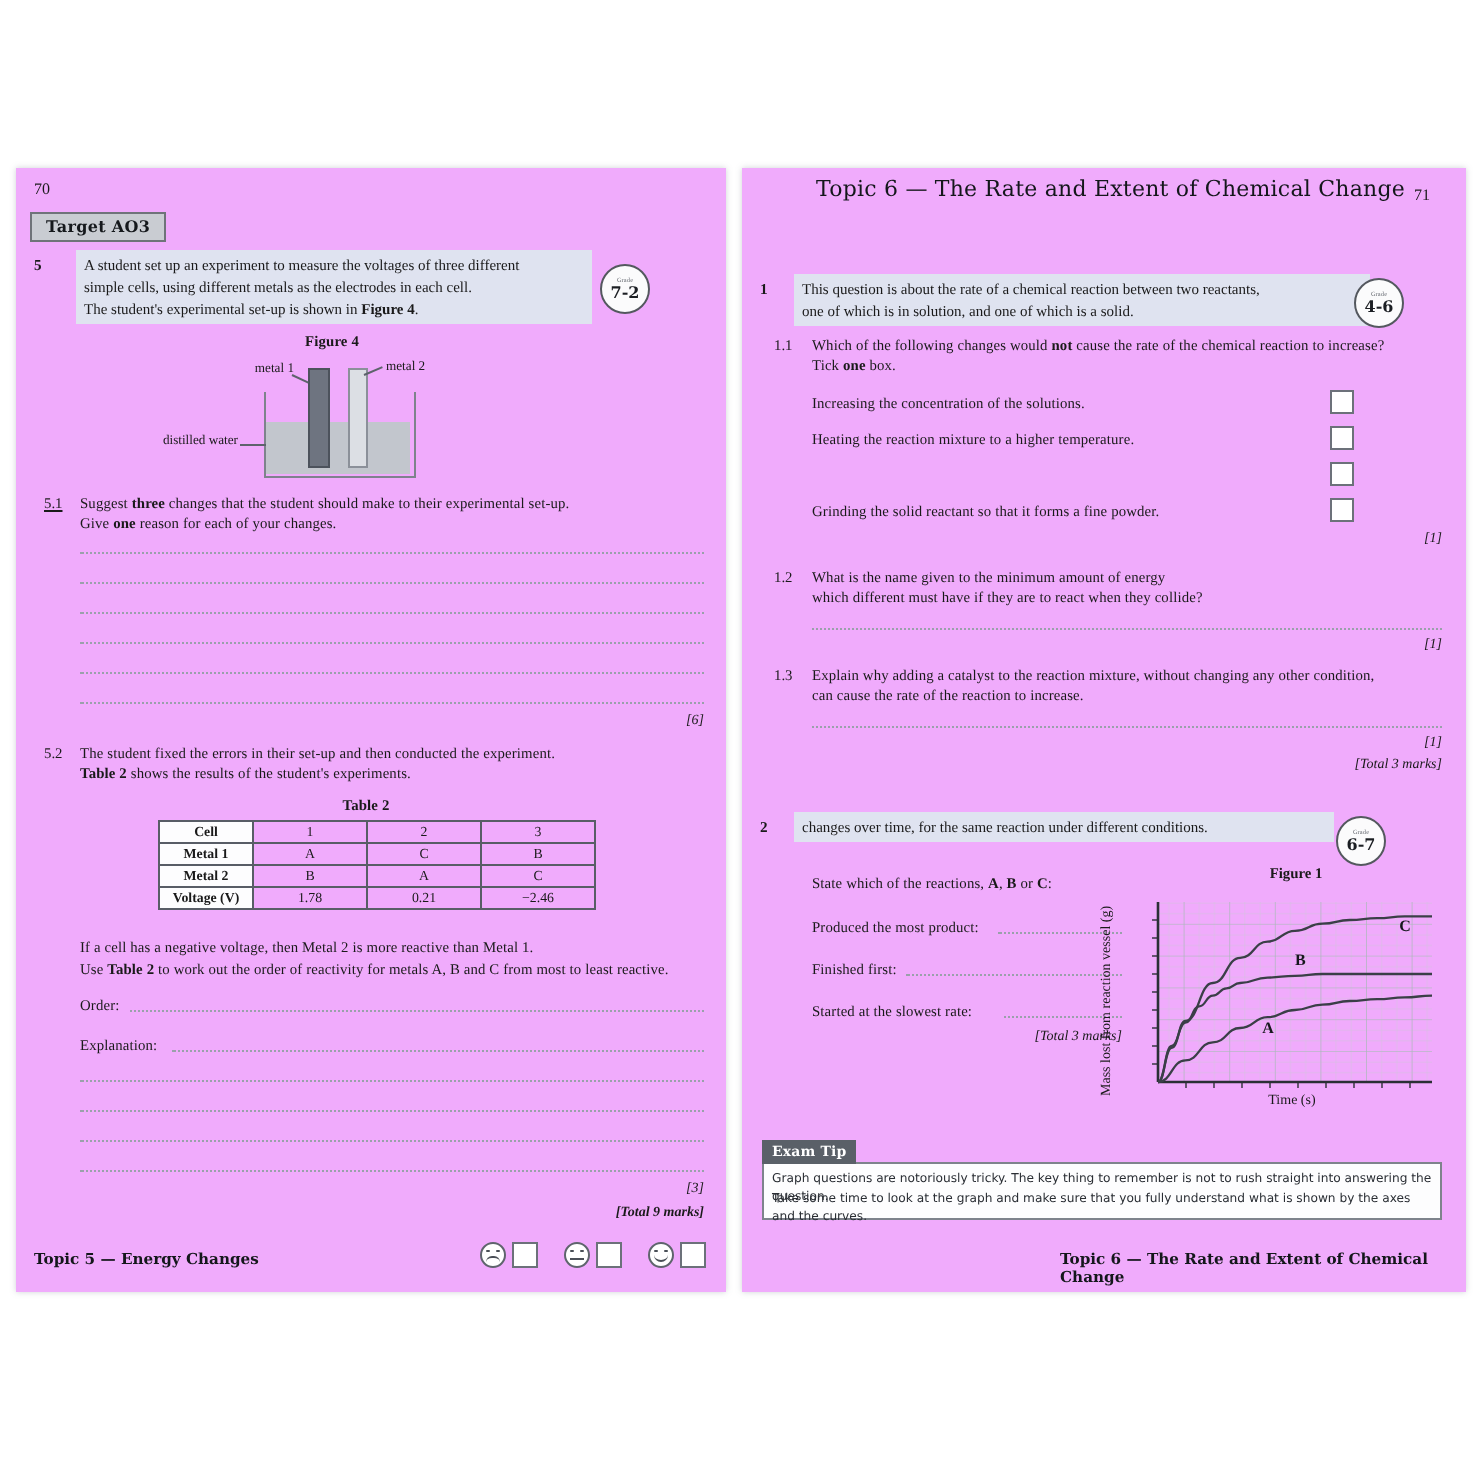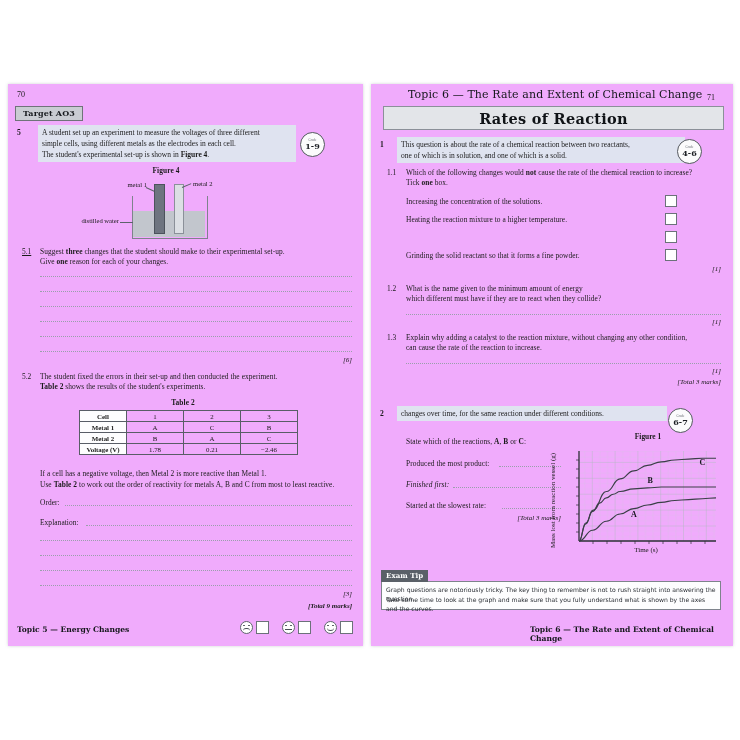--- a/index.html
+++ b/index.html
@@ -220,21 +220,21 @@
       <div class="stem" style="left:30px;top:41px;width:250px;">
         <div>A student set up an experiment to measure the voltages of three different</div>
         <div>simple cells, using different metals as the electrodes in each cell.</div>
         <div>
           The student's experimental set-up is shown in <b>Figure 4</b>.
         </div>
       </div>
 
       <div class="badge" style="left:292px;top:48px;">
         <span class="g">Grade</span>
-        <span class="v">1-9</span>
+        <span class="v">7-2</span>
       </div>
 
       <div class="t b center" style="left:118px;top:82px;width:80px;">Figure 4</div>
 
       <div class="fig4" style="left:108px;top:94px;width:110px;height:62px;">
 
         <div class="beaker" style="left:16px;top:18px;width:74px;height:42px;"></div>
         <div class="water" style="left:17.3px;top:33px;width:71.4px;height:25.7px;"></div>
 
         <div class="electrode e-dark" style="left:38px;top:6px;width:9px;height:48px;"></div>
@@ -352,23 +352,20 @@
 
     </div>
   </div>
 
   <div class="page right">
     <div class="inner">
 
       <div class="topichead" style="left:37px;top:4px;">Topic 6 — The Rate and Extent of Chemical Change</div>
       <div class="pgnum" style="left:336px;top:9px;">71</div>
 
-      <div class="titlebar" style="left:12px;top:22px;width:339px;height:22px;">
-        <span>Rates of Reaction</span>
-      </div>
 
       <div class="qnum" style="left:9px;top:56px;">1</div>
       <div class="stem" style="left:26px;top:53px;width:280px;">
         <div>This question is about the rate of a chemical reaction between two reactants,</div>
         <div>one of which is in solution, and one of which is a solid.</div>
       </div>
 
       <div class="badge" style="left:306px;top:55px;">
         <span class="g">Grade</span>
         <span class="v">4-6</span>
@@ -418,21 +415,21 @@
         <span class="v">6-7</span>
       </div>
 
       <div class="t" style="left:35px;top:353px;width:200px;">
         State which of the reactions, <b>A</b>, <b>B</b> or <b>C</b>:
       </div>
 
       <div class="t" style="left:35px;top:375px;">Produced the most product:</div>
       <div class="dots" style="left:128px;top:382px;width:62px;"></div>
 
-      <div class="t" style="left:35px;top:396px;font-style:italic;">Finished first:</div>
+      <div class="t" style="left:35px;top:396px;">Finished first:</div>
       <div class="dots" style="left:82px;top:403px;width:108px;"></div>
 
       <div class="t" style="left:35px;top:417px;">Started at the slowest rate:</div>
       <div class="dots" style="left:131px;top:424px;width:59px;"></div>
 
       <div class="marks" style="left:110px;top:430px;width:80px;">[Total 3 marks]</div>
 
       <div class="chartttl" style="left:247px;top:348px;width:60px;text-align:center;">Figure 1</div>
 
       <div class="chartwrap" style="left:178px;top:362px;width:172px;height:116px;">

